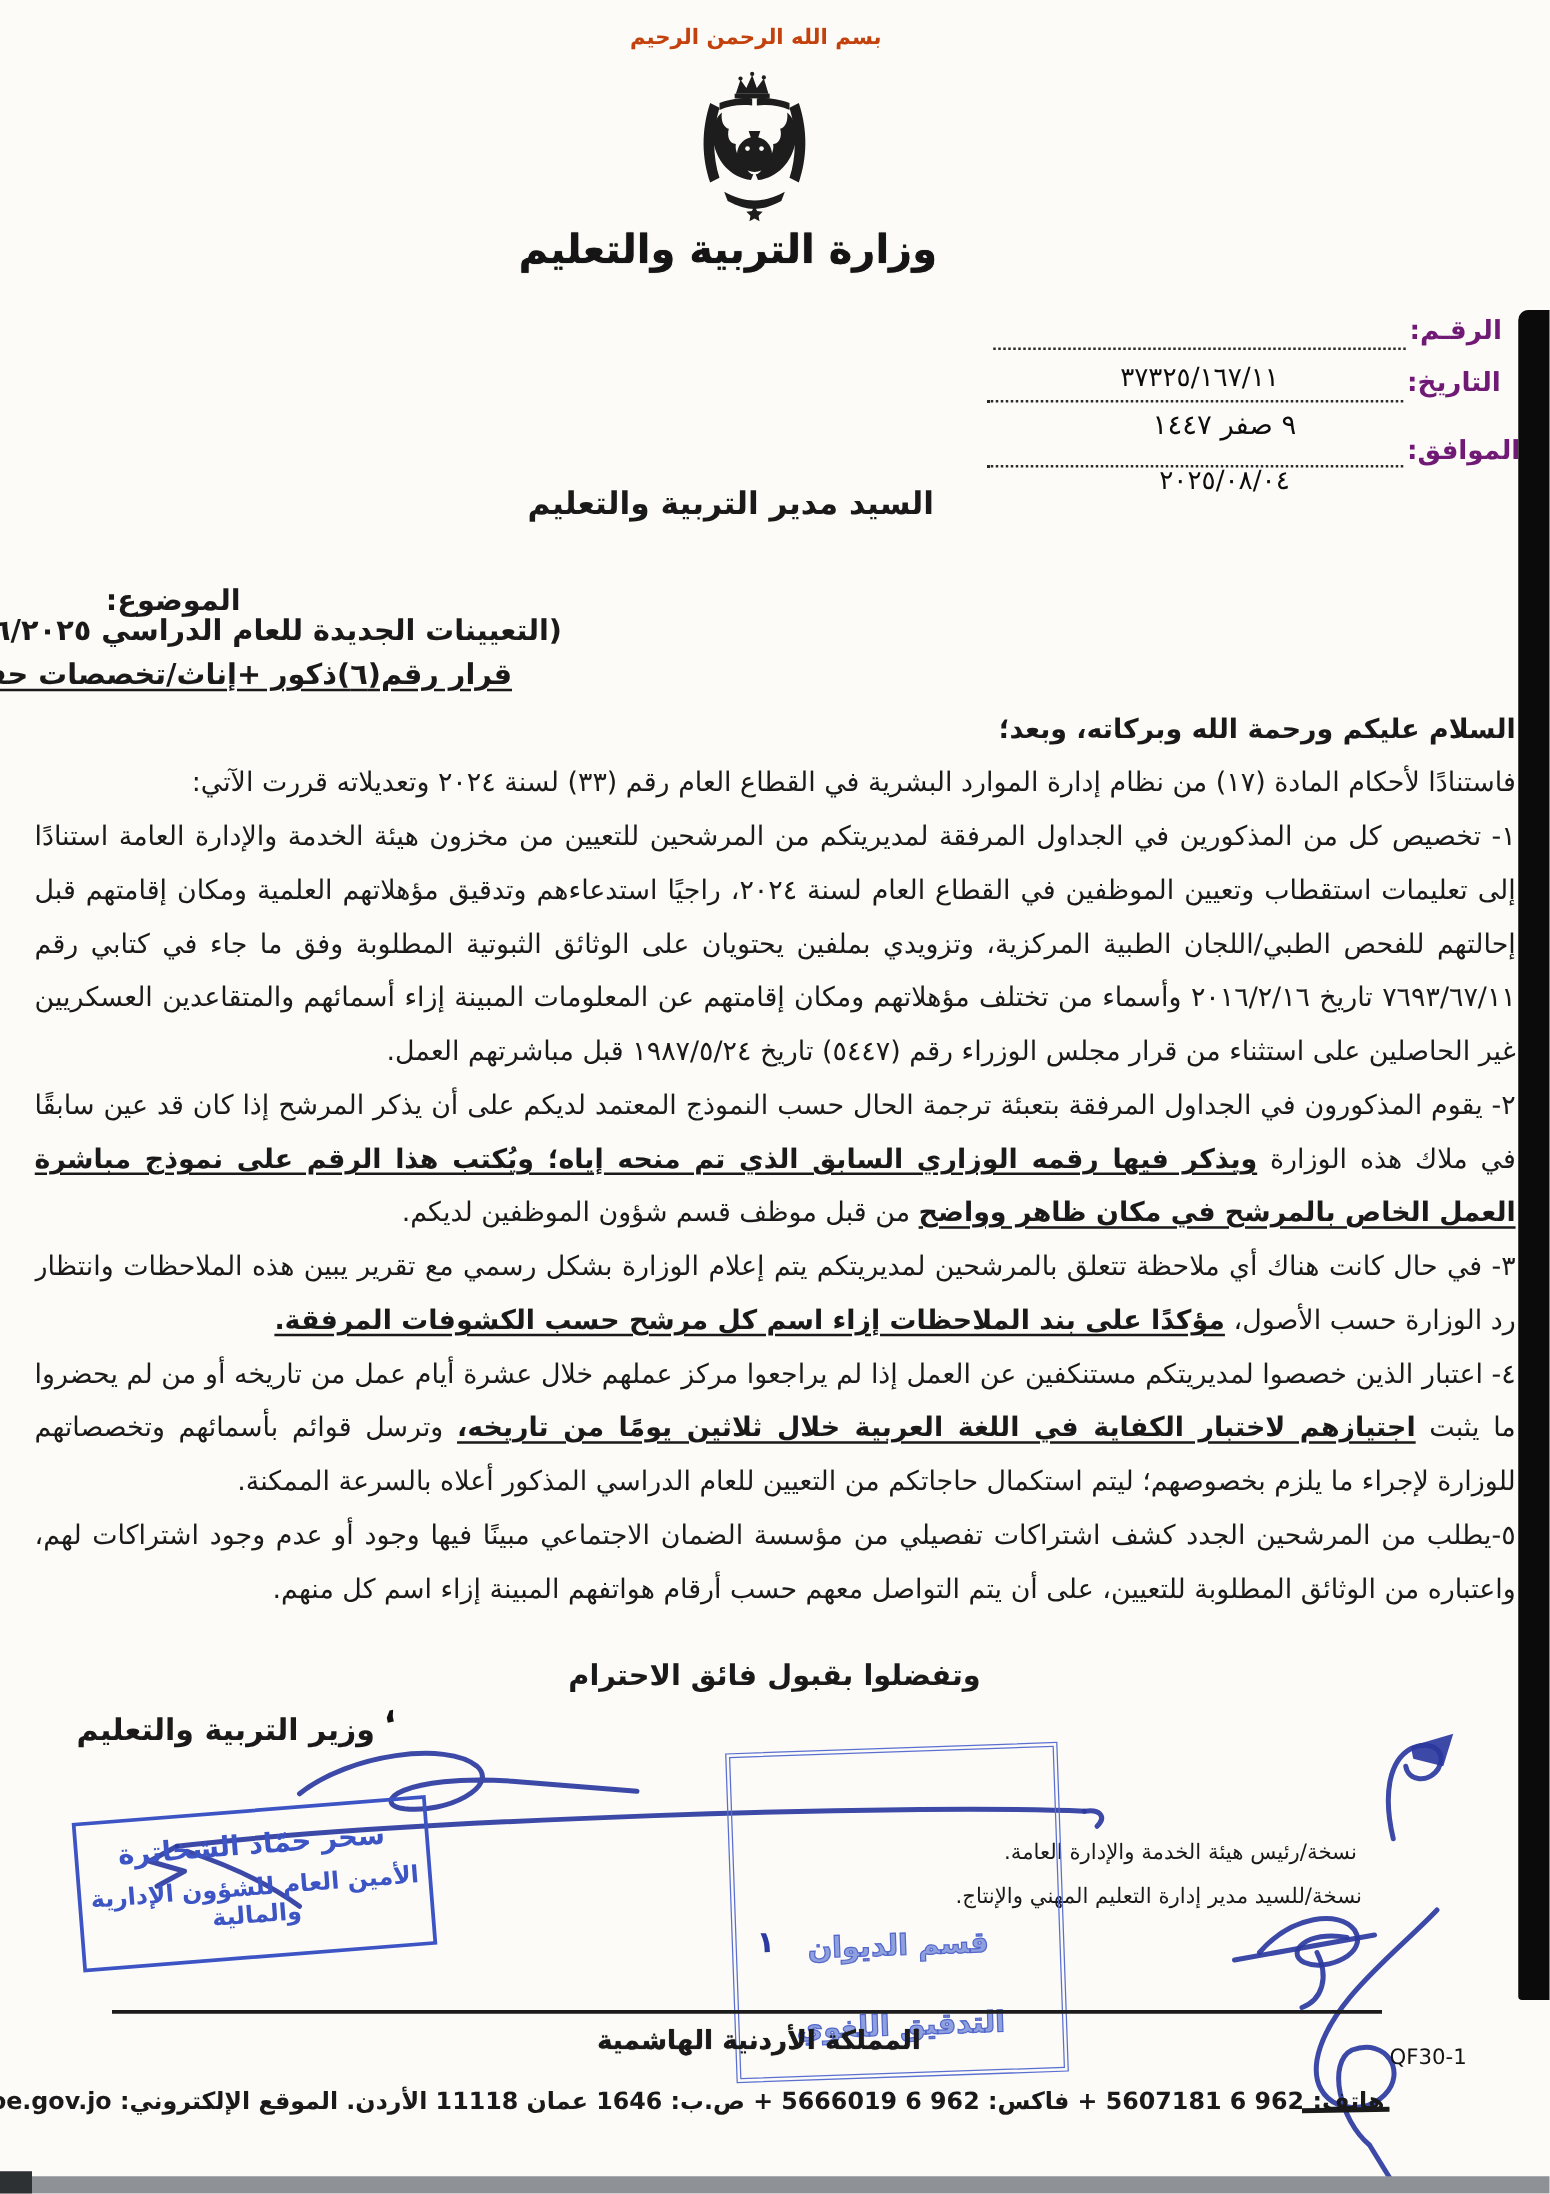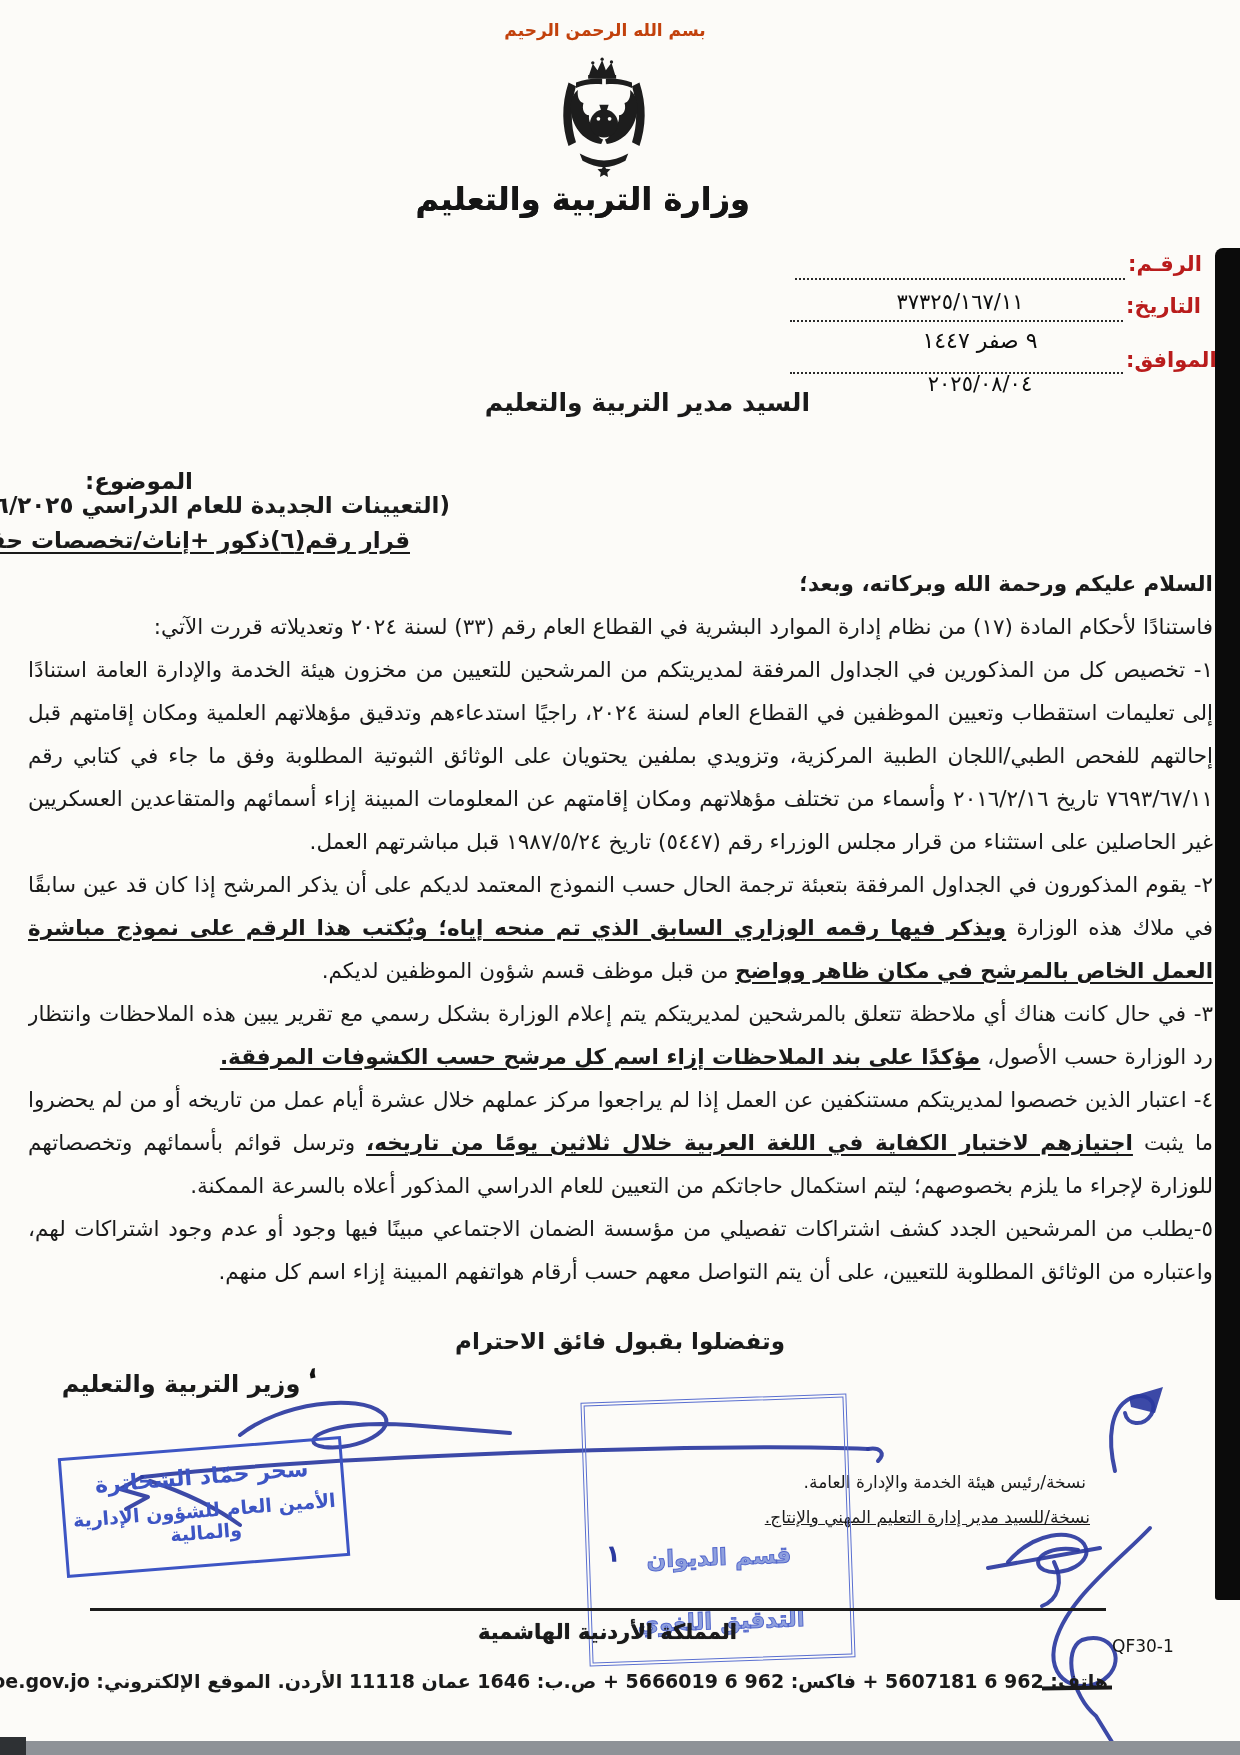--- a/index.html
+++ b/index.html
@@ -5,25 +5,25 @@
   html,body{margin:0;padding:0;background:#fcfbf8;}
   .page{position:relative;width:1240px;height:1755px;background:#fcfbf8;overflow:hidden;
         font-family:"DejaVu Sans",sans-serif;color:#1a1a1a;direction:rtl;}
   .abs{position:absolute;}
   .nowrap{white-space:nowrap;}
   
   .bismillah{left:440px;top:20px;width:330px;font-size:17px;font-weight:bold;text-align:center;color:#c2410c;}
   .ministry{left:420px;top:180px;width:330px;font-size:32px;font-weight:bold;text-align:center;color:#151515;
             text-shadow:0 0 .6px #151515;}
   
-  .ref-label{font-size:21px;font-weight:bold;color:#b91c1c;}
+  .ref-label{font-size:21px;font-weight:bold;color:#701a75;}
   .dots{border-bottom:2.5px dotted #2a2a2a;}
   .ref-val{font-size:21px;font-weight:normal;color:#0d0d0d;text-align:center;direction:ltr;}
   
-  .addressee{left:360px;top:388px;width:450px;font-size:25px;font-weight:bold;text-align:right;}
+  .addressee{left:360px;top:388px;width:450px;font-size:25px;font-weight:bold;text-align:center;}
   .subj-label{left:85px;top:468px;font-size:23px;font-weight:bold;}
   .subj1{left:28px;top:492px;width:422px;font-size:23px;font-weight:bold;text-align:right;white-space:nowrap;}
   .subj2{left:28px;top:527px;width:382px;font-size:23px;font-weight:bold;text-align:right;white-space:nowrap;
          text-decoration:underline;text-underline-offset:4px;}
   
   .body-block{left:28px;top:562px;width:1185px;height:745px;overflow:hidden;
               font-size:21.5px;line-height:43px;text-align:justify;}
   .body-block p{margin:0;padding:0;}
   .line-right{text-align:right;}
   .salut{font-weight:bold;}
@@ -33,21 +33,21 @@
   .sig-mark{left:306px;top:1352px;font-size:28px;font-weight:bold;transform:rotate(-12deg);color:#111;}
   .minister{left:36px;top:1370px;width:290px;font-size:24px;font-weight:bold;text-align:center;}
   .stamp-sahr{left:62px;top:1447px;width:278px;height:106px;border:3px solid #3d55c4;
               transform:rotate(-4.5deg);color:#3d55c4;text-align:center;padding-top:8px;}
   .stamp-sahr .l1{font-size:22px;font-weight:bold;margin-top:6px;}
   .stamp-sahr .l2{font-size:19px;font-weight:bold;margin-top:10px;}
   .ink{stroke:#2b3aa0;stroke-width:4;fill:none;stroke-linecap:round;stroke-linejoin:round;opacity:.92;}
   .ink-fill{fill:#2b3aa0;opacity:.92;}
   
   .copy1{right:154px;top:1472px;font-size:17px;}
-  .copy2{right:150px;top:1507px;font-size:17px;text-decoration:underline;}
+  .copy2{right:150px;top:1507px;font-size:17px;}
   
   .stamp-diwan{left:585px;top:1398px;width:258px;height:256px;border:4px double #5a6fd0;
                transform:rotate(-2deg);}
   .diwan-text{position:absolute;width:100%;text-align:center;font-size:23px;font-weight:800;
               color:#8fa0de;-webkit-text-stroke:1px #5468cc;letter-spacing:1px;}
   .diwan-mark{position:absolute;left:16px;top:134px;color:#2b3aa0;font-size:24px;font-weight:bold;}
   
   .divider{left:90px;top:1608px;width:1016px;height:3px;background:#1c1c1c;}
   .kingdom{left:470px;top:1620px;width:275px;font-size:21px;font-weight:bold;text-align:center;
            text-shadow:0 0 .7px #111;}

